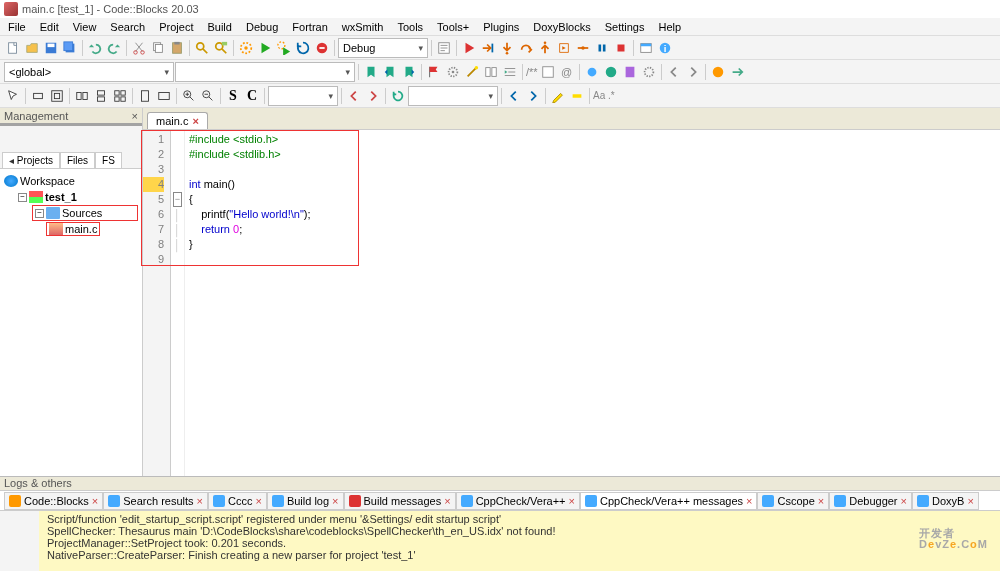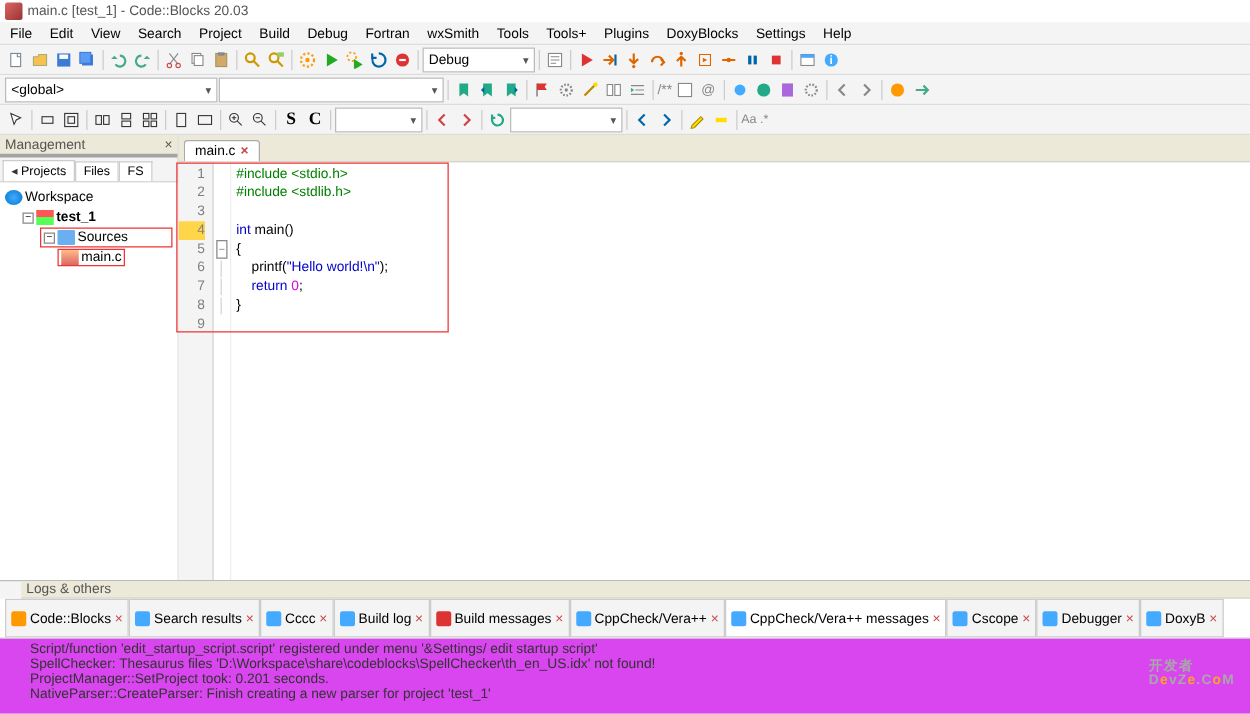--- a/index.html
+++ b/index.html
@@ -11,21 +11,21 @@
 .menu-item { padding: 1px 6px; cursor: default; }
 .toolbar { height: 24px; display: flex; align-items: center; padding: 1px 4px; background: #f4f4f4; border-bottom: 1px solid #ddd; gap: 1px; }
 .tb { width: 18px; height: 18px; display: flex; align-items: center; justify-content: center; cursor: pointer; border-radius: 2px; }
 .tb svg { width: 14px; height: 14px; }
 .sep { width: 1px; height: 16px; background: #ccc; margin: 0 2px; }
 .combo { height: 20px; border: 1px solid #bbb; background: #fff; padding: 0 18px 0 4px; display: flex; align-items: center; position: relative; }
 .combo::after { content: "▾"; position: absolute; right: 4px; color: #555; font-size: 9px; }
 .main-area { flex: 1; display: flex; min-height: 0; }
 .mgmt { width: 143px; background: #f4f4f4; border-right: 1px solid #ccc; display: flex; flex-direction: column; }
 .mgmt-head { height: 18px; display: flex; align-items: center; justify-content: space-between; padding: 0 4px; border-bottom: 3px solid #a3a3a3; background: #ece9d8; color: #555; }
-.mgmt-tabs { height: 20px; display: flex; align-items: end; border-bottom: 1px solid #ccc; padding: 0 2px; gap: 0; overflow: hidden; }
+.mgmt-tabs { height: 20px; display: flex; align-items: end; border-bottom: 1px solid #ccc; padding: 0 2px; gap: 0; overflow: hidden; margin-top: 23px; }
 .mgmt-tab { padding: 2px 6px; border: 1px solid #ccc; border-bottom: none; background: #fff; font-size: 10px; white-space: nowrap; }
 .mgmt-tab:first-child::before { content: "◂ "; color: #333; }
 .tree { flex: 1; background: #fff; padding: 4px; }
 .tree-row { display: flex; align-items: center; gap: 2px; height: 16px; }
 .tree-toggle { width: 9px; height: 9px; border: 1px solid #888; display: flex; align-items: center; justify-content: center; font-size: 8px; line-height: 1; }
 .ticon { width: 14px; height: 12px; }
 .workspace-icon { background: radial-gradient(circle,#4af,#07c); border-radius: 50%; }
 .proj-icon { background: linear-gradient(#f55 50%,#5f5 50%); }
 .folder-icon { background: #6ab0f0; border-radius: 1px; }
 .file-icon { background: linear-gradient(#fb8,#d66); }
@@ -46,27 +46,27 @@
 .fold-box { width: 9px; height: 9px; border: 1px solid #888; font-size: 9px; line-height: 7px; text-align: center; }
 .code { flex: 1; font-family: "Courier New", monospace; font-size: 12px; padding: 2px 4px; color: #000; position: relative; }
 .code pre { line-height: 15px; }
 .c-kw { color: #0000cc; font-weight: normal; }
 .c-pp { color: #008000; }
 .c-str { color: #0000cc; }
 .c-num { color: #e000e0; }
 .c-fn { color: #000; }
 .red-frame { position: absolute; border: 1px solid #e33; pointer-events: none; }
 .logs { border-top: 1px solid #bbb; background: #f4f4f4; display: flex; flex-direction: column; }
-.logs-head { height: 14px; padding: 0 4px; color: #555; border-bottom: 1px solid #ccc; background: #ece9d8; font-size: 10px; margin-left: 17px; }
-.logs-tabs { height: 32px; display: flex; padding: 0 4px; gap: 0; overflow: hidden; border-bottom: 1px solid #ccc; background: #fff; }
+.logs-head { height: 14px; padding: 0 4px; color: #555; border-bottom: 1px solid #ccc; background: #ece9d8; font-size: 10px; }
+.logs-tabs { height: 20px; display: flex; align-items: center; padding: 0 4px; gap: 0; overflow: hidden; border-bottom: 1px solid #ccc; background: #fff; }
 .log-tab { padding: 2px 4px; display: flex; align-items: center; gap: 3px; border: 1px solid #ccc; background: #f4f4f4; font-size: 10px; white-space: nowrap; }
 .log-tab.active { background: #fff; }
 .log-tab .x { color: #c44; }
 .log-ico { width: 12px; height: 12px; border-radius: 2px; }
-.log-body { height: 60px; background: #d946ef; padding: 2px 24px; font-family: "Courier New", monospace; font-size: 10px; color: #333; overflow: hidden; }
+.log-body { height: 60px; background: #fef9c3; padding: 2px 8px; font-family: "Courier New", monospace; font-size: 10px; color: #333; overflow: hidden; margin-left: 39px; }
 .log-body div { white-space: nowrap; }
 .watermark { position: absolute; right: 12px; bottom: 20px; font-size: 22px; font-weight: bold; color: #a8a8a8; line-height: 1.05; text-align: left; pointer-events: none; font-family: "Microsoft YaHei", sans-serif; letter-spacing: 1px; }
 .wm-accent { color: #f6a623; }
 </style>
 </head>
 <body>
 
 <div class="title-bar">
   <div class="app-icon"></div>
   <span class="title-text">main.c [test_1] - Code::Blocks 20.03</span>
@@ -628,21 +628,21 @@
         <span class="x">×</span>
       </div>
       <div class="log-tab">
         <span class="log-ico" style="background:#4af"></span>
         <span>DoxyB</span>
         <span class="x">×</span>
       </div>
     </div>
   <div class="log-body" id="log-body">
       <div>Script/function 'edit_startup_script.script' registered under menu '&amp;Settings/ edit startup script'</div>
-      <div>SpellChecker: Thesaurus files 'D:\Workspace\share\codeblocks\SpellChecker\th_en_US.idx' not found!</div>
+      <div>SpellChecker: Thesaurus main 'D:\CodeBlocks\share\codeblocks\SpellChecker\th_en_US.idx' not found!</div>
       <div>ProjectManager::SetProject took: 0.201 seconds.</div>
       <div>NativeParser::CreateParser: Finish creating a new parser for project 'test_1'</div>
     </div>
 </div>
 
 <div class="watermark">
   <div><span>开发者</span></div>
   <div><span style="color:#a8a8a8">D</span><span class="wm-accent">e</span><span style="color:#a8a8a8">vZ</span><span class="wm-accent">e</span><span style="color:#a8a8a8">.C</span><span class="wm-accent">o</span><span style="color:#a8a8a8">M</span></div>
 </div>
 

